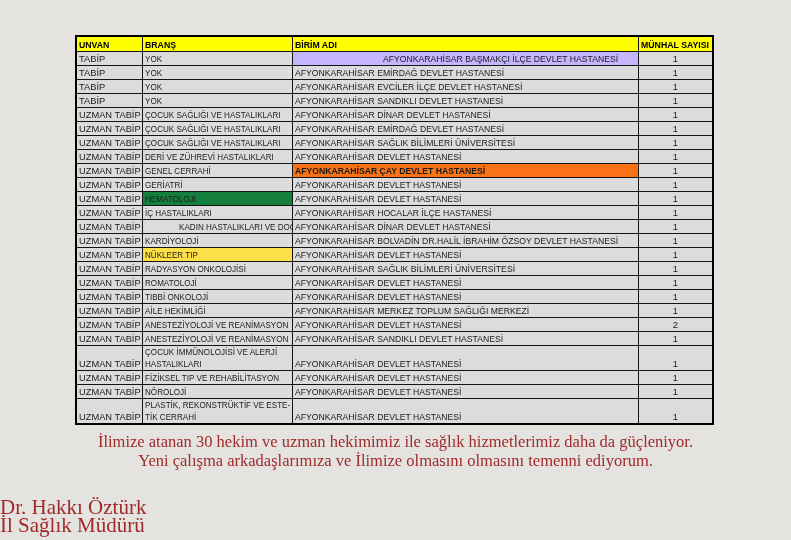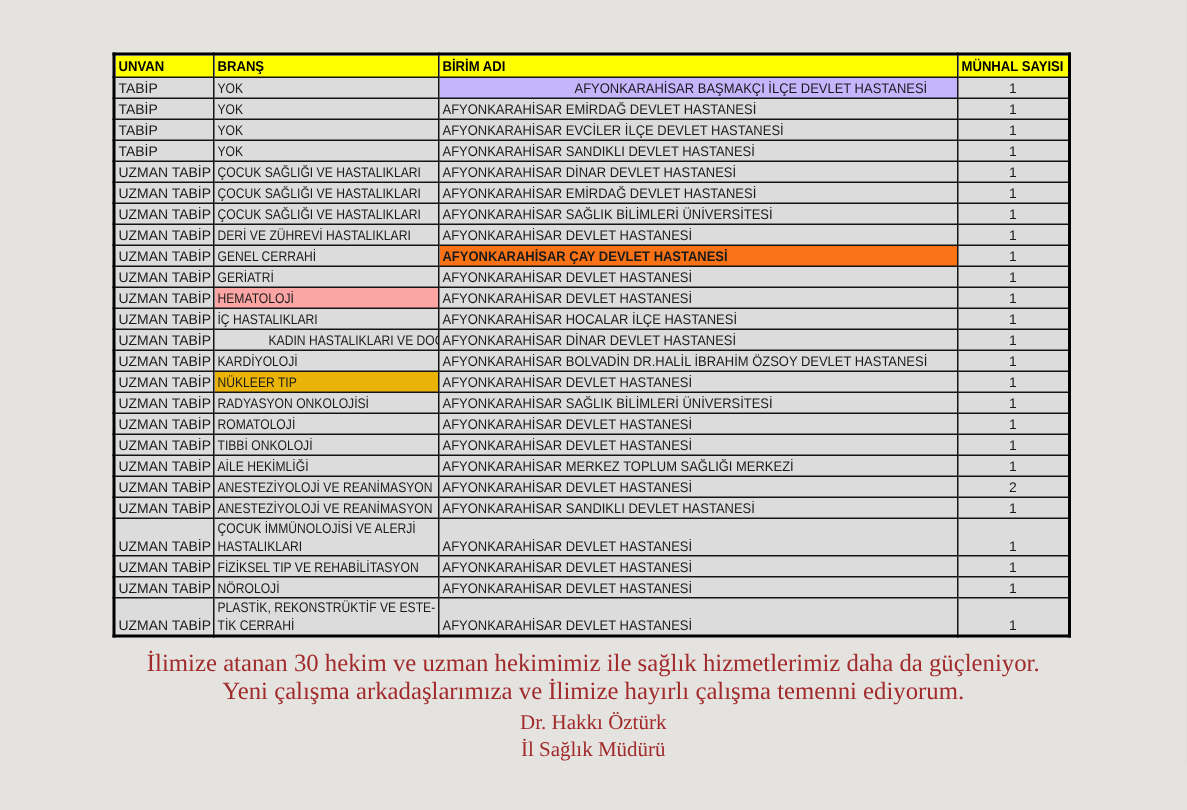--- a/index.html
+++ b/index.html
@@ -66,25 +66,25 @@
   td.c2 .fit   { transform: scaleX(0.93); }
   .message {
     margin-top: 7px;
     text-align: center;
     color: #a12a2b;
     font-family: "Liberation Serif", serif;
     font-size: 16.5px;
     line-height: 19px;
   }
   .signature {
-    margin-top: 4px;
-    text-align: center;
+    margin-top: 28px;
+    text-align: left;
     color: #a12a2b;
     font-family: "Liberation Serif", serif;
-    font-size: 14px;
+    font-size: 21px;
     line-height: 18px;
   }
 </style>
 </head>
 <body style="background: rgb(229, 227, 224);">
 
 <div class="sheet">
 
   <table class="vacancy">
     <colgroup>
@@ -157,21 +157,21 @@
           <td class="c3" style="background: rgb(220, 220, 220);"><span class="fit">1</span></td>
         </tr>
         <tr>
           <td class="c0" style="background: rgb(220, 220, 220);"><span class="fit">UZMAN TABİP</span></td>
           <td class="c1" style="background: rgb(220, 220, 220);"><span class="fit">GERİATRİ</span></td>
           <td class="c2" style="background: rgb(220, 220, 220);"><span class="fit">AFYONKARAHİSAR DEVLET HASTANESİ</span></td>
           <td class="c3" style="background: rgb(220, 220, 220);"><span class="fit">1</span></td>
         </tr>
         <tr>
           <td class="c0" style="background: rgb(220, 220, 220);"><span class="fit">UZMAN TABİP</span></td>
-          <td class="c1" style="background: #fca5a5;"><span class="fit">HEMATOLOJİ</span></td>
+          <td class="c1" style="background: #15803d;"><span class="fit">HEMATOLOJİ</span></td>
           <td class="c2" style="background: rgb(220, 220, 220);"><span class="fit">AFYONKARAHİSAR DEVLET HASTANESİ</span></td>
           <td class="c3" style="background: rgb(220, 220, 220);"><span class="fit">1</span></td>
         </tr>
         <tr>
           <td class="c0" style="background: rgb(220, 220, 220);"><span class="fit">UZMAN TABİP</span></td>
           <td class="c1" style="background: rgb(220, 220, 220);"><span class="fit">İÇ HASTALIKLARI</span></td>
           <td class="c2" style="background: rgb(220, 220, 220);"><span class="fit">AFYONKARAHİSAR HOCALAR İLÇE HASTANESİ</span></td>
           <td class="c3" style="background: rgb(220, 220, 220);"><span class="fit">1</span></td>
         </tr>
         <tr>
@@ -181,21 +181,21 @@
           <td class="c3" style="background: rgb(220, 220, 220);"><span class="fit">1</span></td>
         </tr>
         <tr>
           <td class="c0" style="background: rgb(220, 220, 220);"><span class="fit">UZMAN TABİP</span></td>
           <td class="c1" style="background: rgb(220, 220, 220);"><span class="fit">KARDİYOLOJİ</span></td>
           <td class="c2" style="background: rgb(220, 220, 220);"><span class="fit">AFYONKARAHİSAR BOLVADİN DR.HALİL İBRAHİM ÖZSOY DEVLET HASTANESİ</span></td>
           <td class="c3" style="background: rgb(220, 220, 220);"><span class="fit">1</span></td>
         </tr>
         <tr>
           <td class="c0" style="background: rgb(220, 220, 220);"><span class="fit">UZMAN TABİP</span></td>
-          <td class="c1" style="background: #eab308; margin-top: 40px;"><span class="fit">NÜKLEER TIP</span></td>
+          <td class="c1" style="background: #fde047; margin-top: 40px;"><span class="fit">NÜKLEER TIP</span></td>
           <td class="c2" style="background: rgb(220, 220, 220);"><span class="fit">AFYONKARAHİSAR DEVLET HASTANESİ</span></td>
           <td class="c3" style="background: rgb(220, 220, 220);"><span class="fit">1</span></td>
         </tr>
         <tr>
           <td class="c0" style="background: rgb(220, 220, 220);"><span class="fit">UZMAN TABİP</span></td>
           <td class="c1" style="background: rgb(220, 220, 220);"><span class="fit">RADYASYON ONKOLOJİSİ</span></td>
           <td class="c2" style="background: rgb(220, 220, 220);"><span class="fit">AFYONKARAHİSAR SAĞLIK BİLİMLERİ ÜNİVERSİTESİ</span></td>
           <td class="c3" style="background: rgb(220, 220, 220);"><span class="fit">1</span></td>
         </tr>
         <tr>
@@ -252,21 +252,21 @@
           <td class="c1" style="background: rgb(220, 220, 220);"><span class="fit">PLASTİK, REKONSTRÜKTİF VE ESTE-
 TİK CERRAHİ</span></td>
           <td class="c2" style="background: rgb(220, 220, 220);"><span class="fit">AFYONKARAHİSAR DEVLET HASTANESİ</span></td>
           <td class="c3" style="background: rgb(220, 220, 220);"><span class="fit">1</span></td>
         </tr>
       </tbody>
   </table>
 
   <div class="message" style="color: rgb(161, 42, 43);">
     <div>İlimize atanan 30 hekim ve uzman hekimimiz ile sağlık hizmetlerimiz daha da güçleniyor.</div>
-    <div>Yeni çalışma arkadaşlarımıza ve İlimize hayırlı çalışma temenni ediyorum.</div>
+    <div>Yeni çalışma arkadaşlarımıza ve İlimize olmasını olmasını temenni ediyorum.</div>
   </div>
 
   <div class="signature" style="color: rgb(161, 42, 43);">
     <div>Dr. Hakkı Öztürk</div>
     <div>İl Sağlık Müdürü</div>
   </div>
 
 </div>
 
 </body></html>

